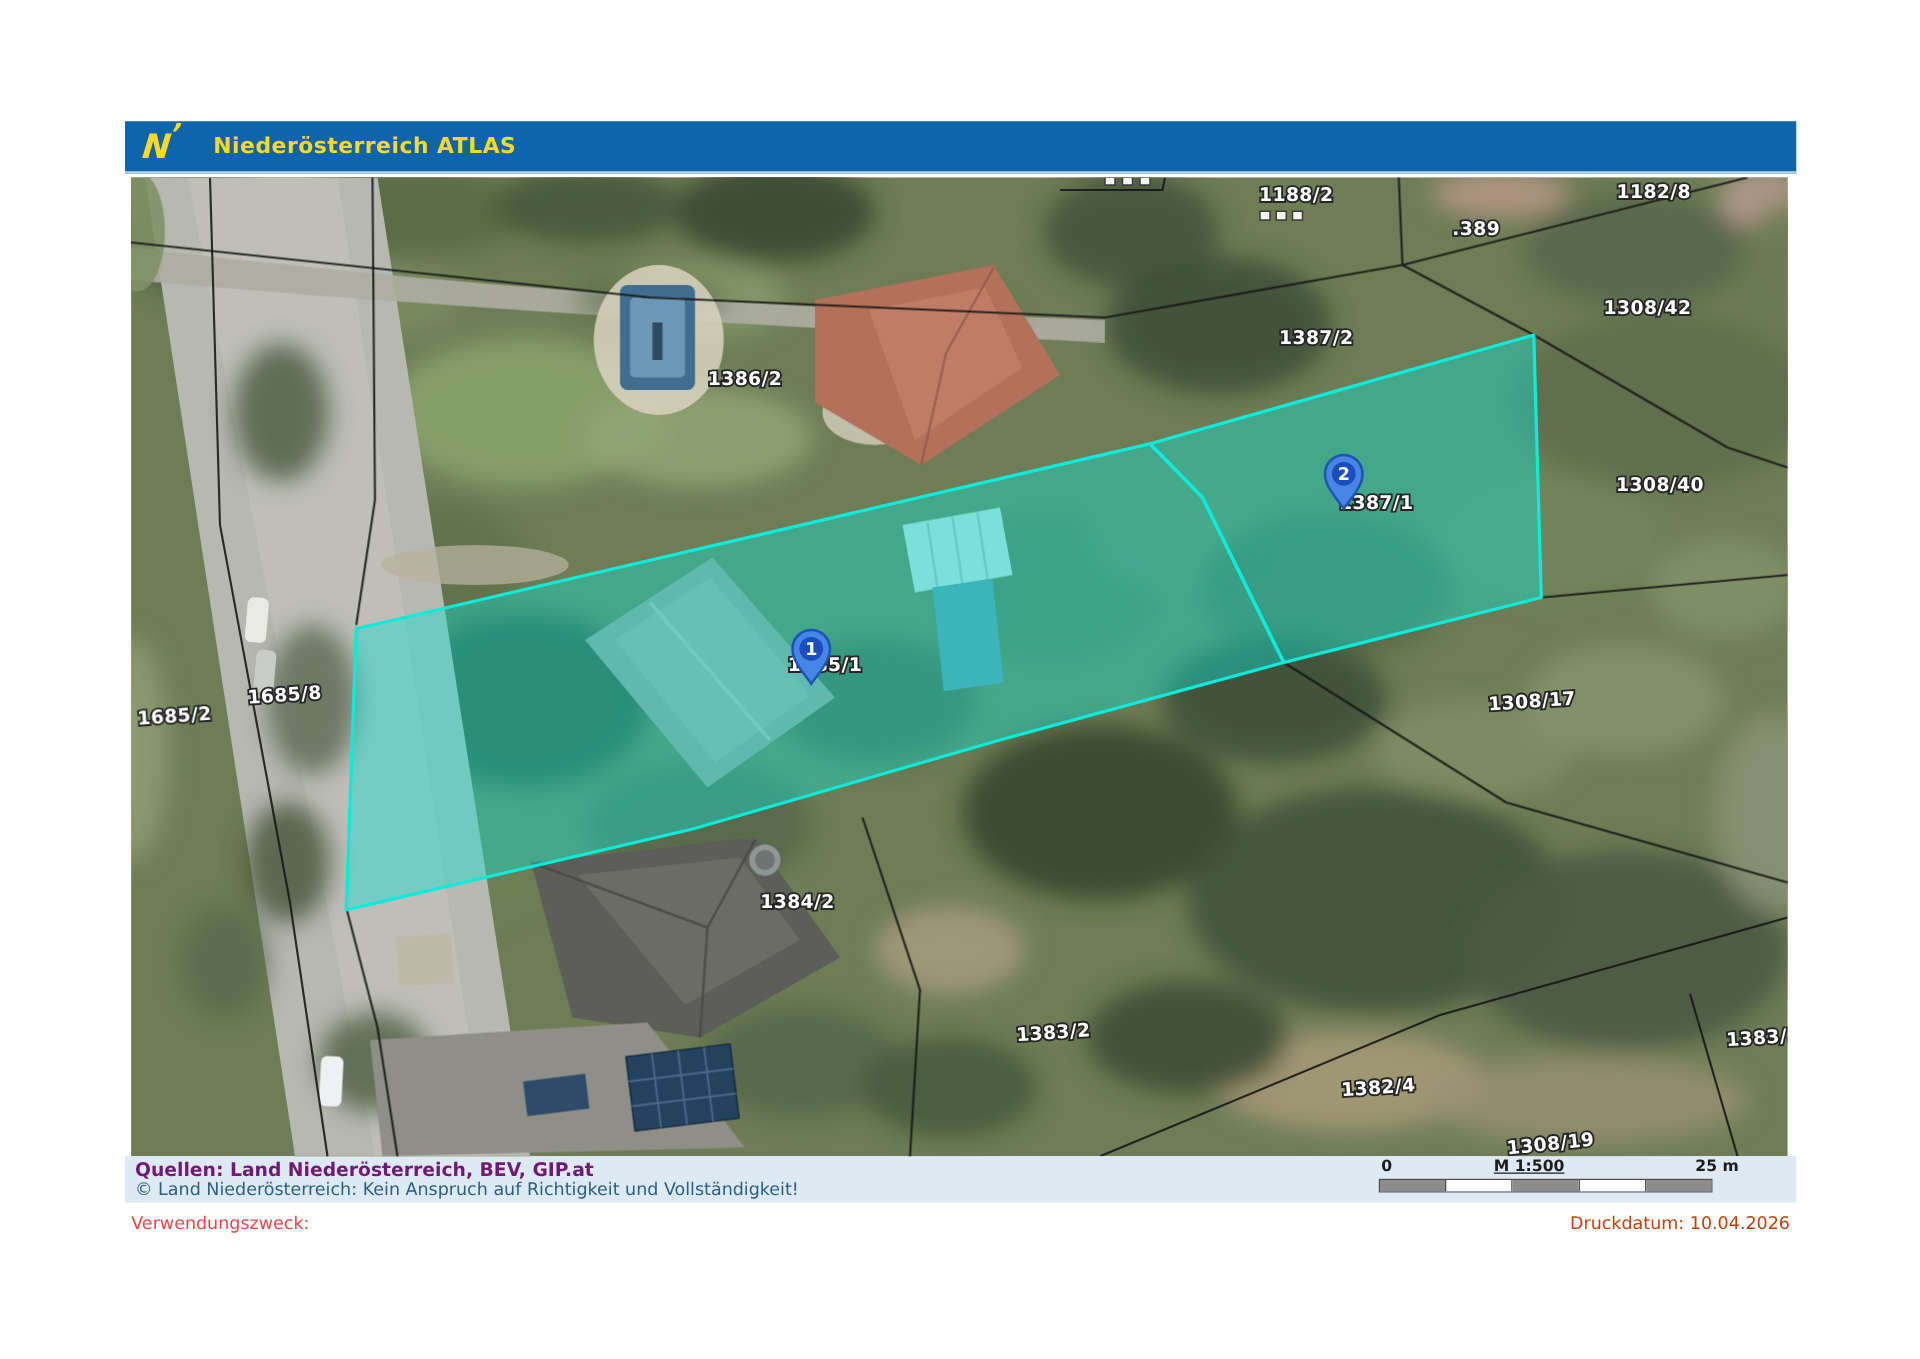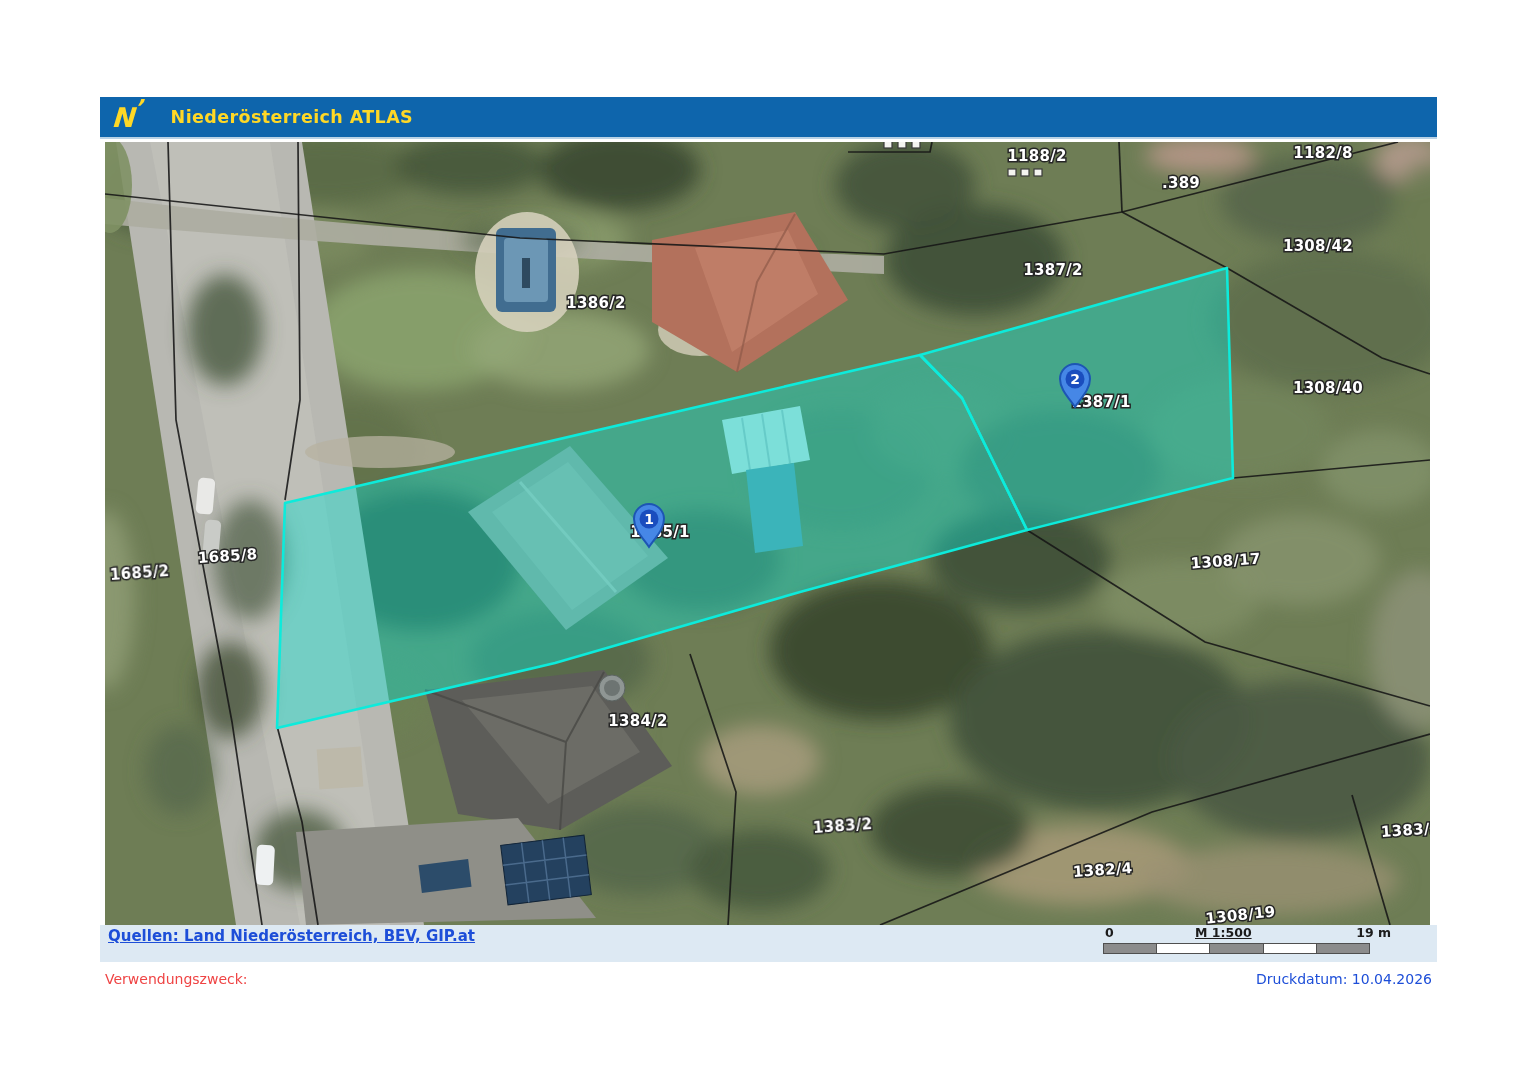--- a/index.html
+++ b/index.html
@@ -15,34 +15,34 @@
   .map-wrap svg{display:block;width:1325px;height:783px;}
   
   .bline{fill:none;stroke:#161616;stroke-width:1.7;opacity:.88;}
   .bsym{fill:#f4f4f0;stroke:#3a3a3a;stroke-width:1.2;}
   .plabel{font:700 15px "DejaVu Sans",sans-serif;fill:#ffffff;stroke:#262626;stroke-width:3px;paint-order:stroke;letter-spacing:.3px;text-anchor:middle;}
   .pin{fill:#4687e6;stroke:#1d55b4;stroke-width:2;}
   .pin-core{fill:#1a4dbe;}
   .pin-num{font:700 14px "DejaVu Sans",sans-serif;fill:#ffffff;text-anchor:middle;}
   
   .sourcebar{position:absolute;left:0;top:828px;width:1337px;height:37px;background:#dde9f3;}
-  .src-q{position:absolute;left:8px;top:2px;color:#1d4ed8;font:700 15px "DejaVu Sans",sans-serif;text-decoration:underline;}
+  .src-q{position:absolute;left:8px;top:2px;color:#701a75;font:700 15px "DejaVu Sans",sans-serif;}
   .src-c{position:absolute;left:8px;top:19px;color:#2c6083;font:400 14px "DejaVu Sans",sans-serif;}
   .scalebar{position:absolute;left:1003px;top:0;width:292px;height:36px;}
   .scale-labels{position:relative;height:14px;font:700 12.5px "DejaVu Sans",sans-serif;color:#1c1c1c;}
   .scale-labels .s0{position:absolute;left:2px;top:0;}
   .scale-labels .sm{position:absolute;left:92px;top:0;text-decoration:underline;}
   .scale-labels .s25{position:absolute;right:4px;top:0;}
   .scale-track{margin-top:4px;width:265px;height:9px;border:1px solid #4f4f4f;background:#ffffff;display:flex;}
   .scale-track span{flex:1;}
   .scale-track span:nth-child(odd){background:#8c8c8c;}
   .scale-track span:nth-child(even){background:#ffffff;border-left:1px solid #4f4f4f;border-right:1px solid #4f4f4f;}
   
   .meta-purpose{position:absolute;left:5px;top:874px;color:#ef4444;font:400 14px "DejaVu Sans",sans-serif;}
-  .meta-date{position:absolute;right:5px;top:874px;color:#1d4ed8;font:400 14px "DejaVu Sans",sans-serif;}
+  .meta-date{position:absolute;right:5px;top:874px;color:#c2410c;font:400 14px "DejaVu Sans",sans-serif;}
 </style>
 </head>
 <body>
 
 <div class="content">
 
   <div class="hdr">
     <span class="logo">N</span>
     <h1>Niederösterreich ATLAS</h1>
   </div>
@@ -223,25 +223,26 @@
               <circle cx="1075" cy="379" r="9.5" class="pin-core"></circle>
               <text x="1075" y="384" class="pin-num">2</text>
             </g>
           </g>
       </g>
     </svg>
   </div>
 
   <div class="sourcebar">
     <div class="src-q">Quellen: Land Niederösterreich, BEV, GIP.at</div>
+    <div class="src-c">© Land Niederösterreich: Kein Anspruch auf Richtigkeit und Vollständigkeit!</div>
     <div class="scalebar">
       <div class="scale-labels">
         <span class="s0">0</span>
         <span class="sm">M 1:500</span>
-        <span class="s25">19 m</span>
+        <span class="s25">25 m</span>
       </div>
       <div class="scale-track">
         <span></span>
           <span></span>
           <span></span>
           <span></span>
           <span></span>
       </div>
     </div>
   </div>

